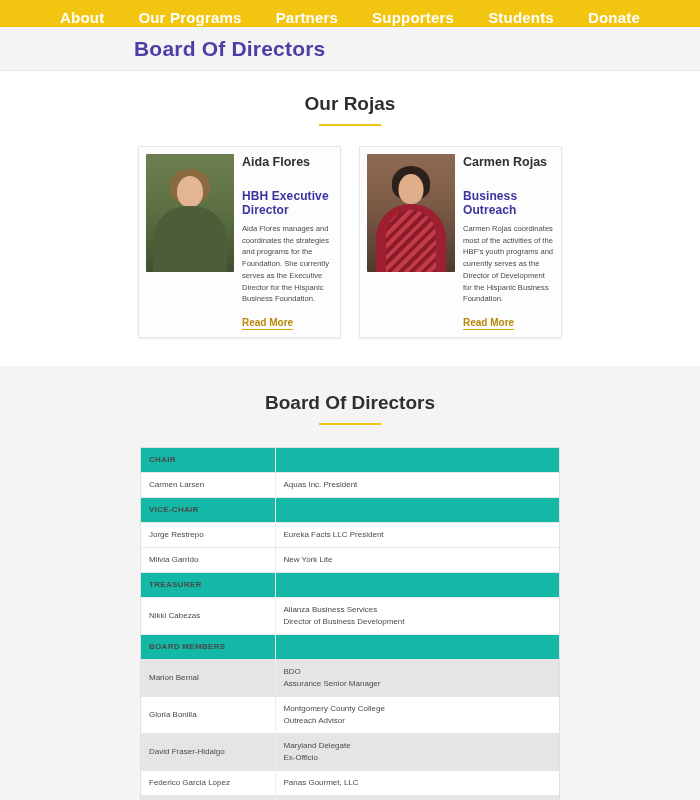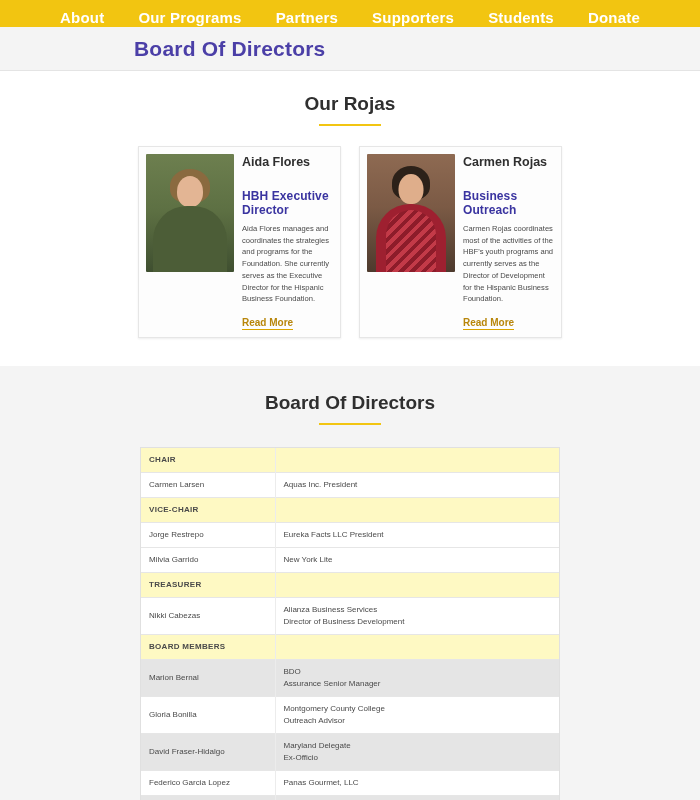--- a/index.html
+++ b/index.html
@@ -174,21 +174,21 @@
   table.board tr:last-child { border-bottom: none; }
   table.board td {
     padding: 6px 8px;
     font-size: 8px;
     color: #4a4a4a;
     vertical-align: middle;
     line-height: 1.5;
   }
   table.board td.col1 { width: 134px; border-right: 1px solid #ececec; }
   .row-head td {
-    background: #fef9c3;
+    background: #14b8a6;
     font-weight: bold;
     font-size: 8px;
     color: #333;
     letter-spacing: .3px;
     padding: 6px 8px;
   }
   .row-alt { background: #e5e5e5; }
   .row-plain { background: #ffffff; }
   .sub { display: block; }
 </style>

